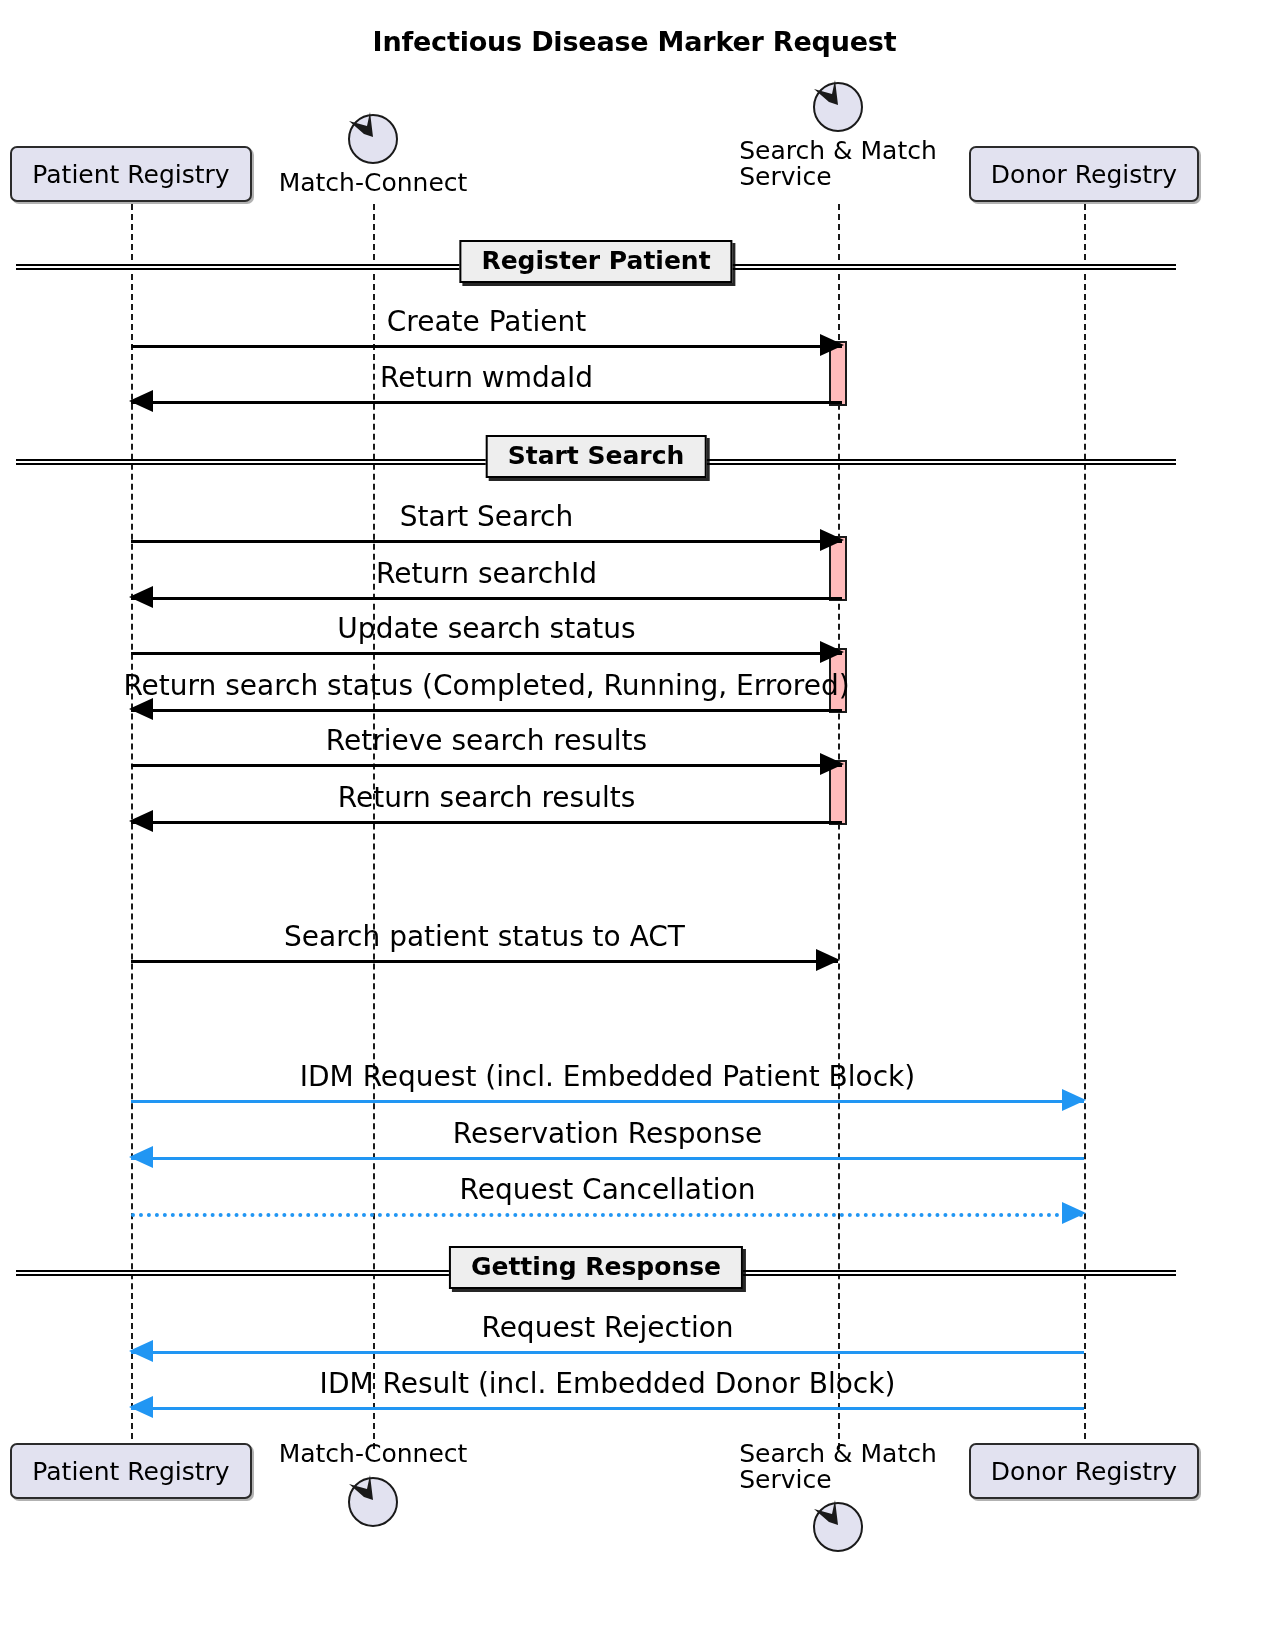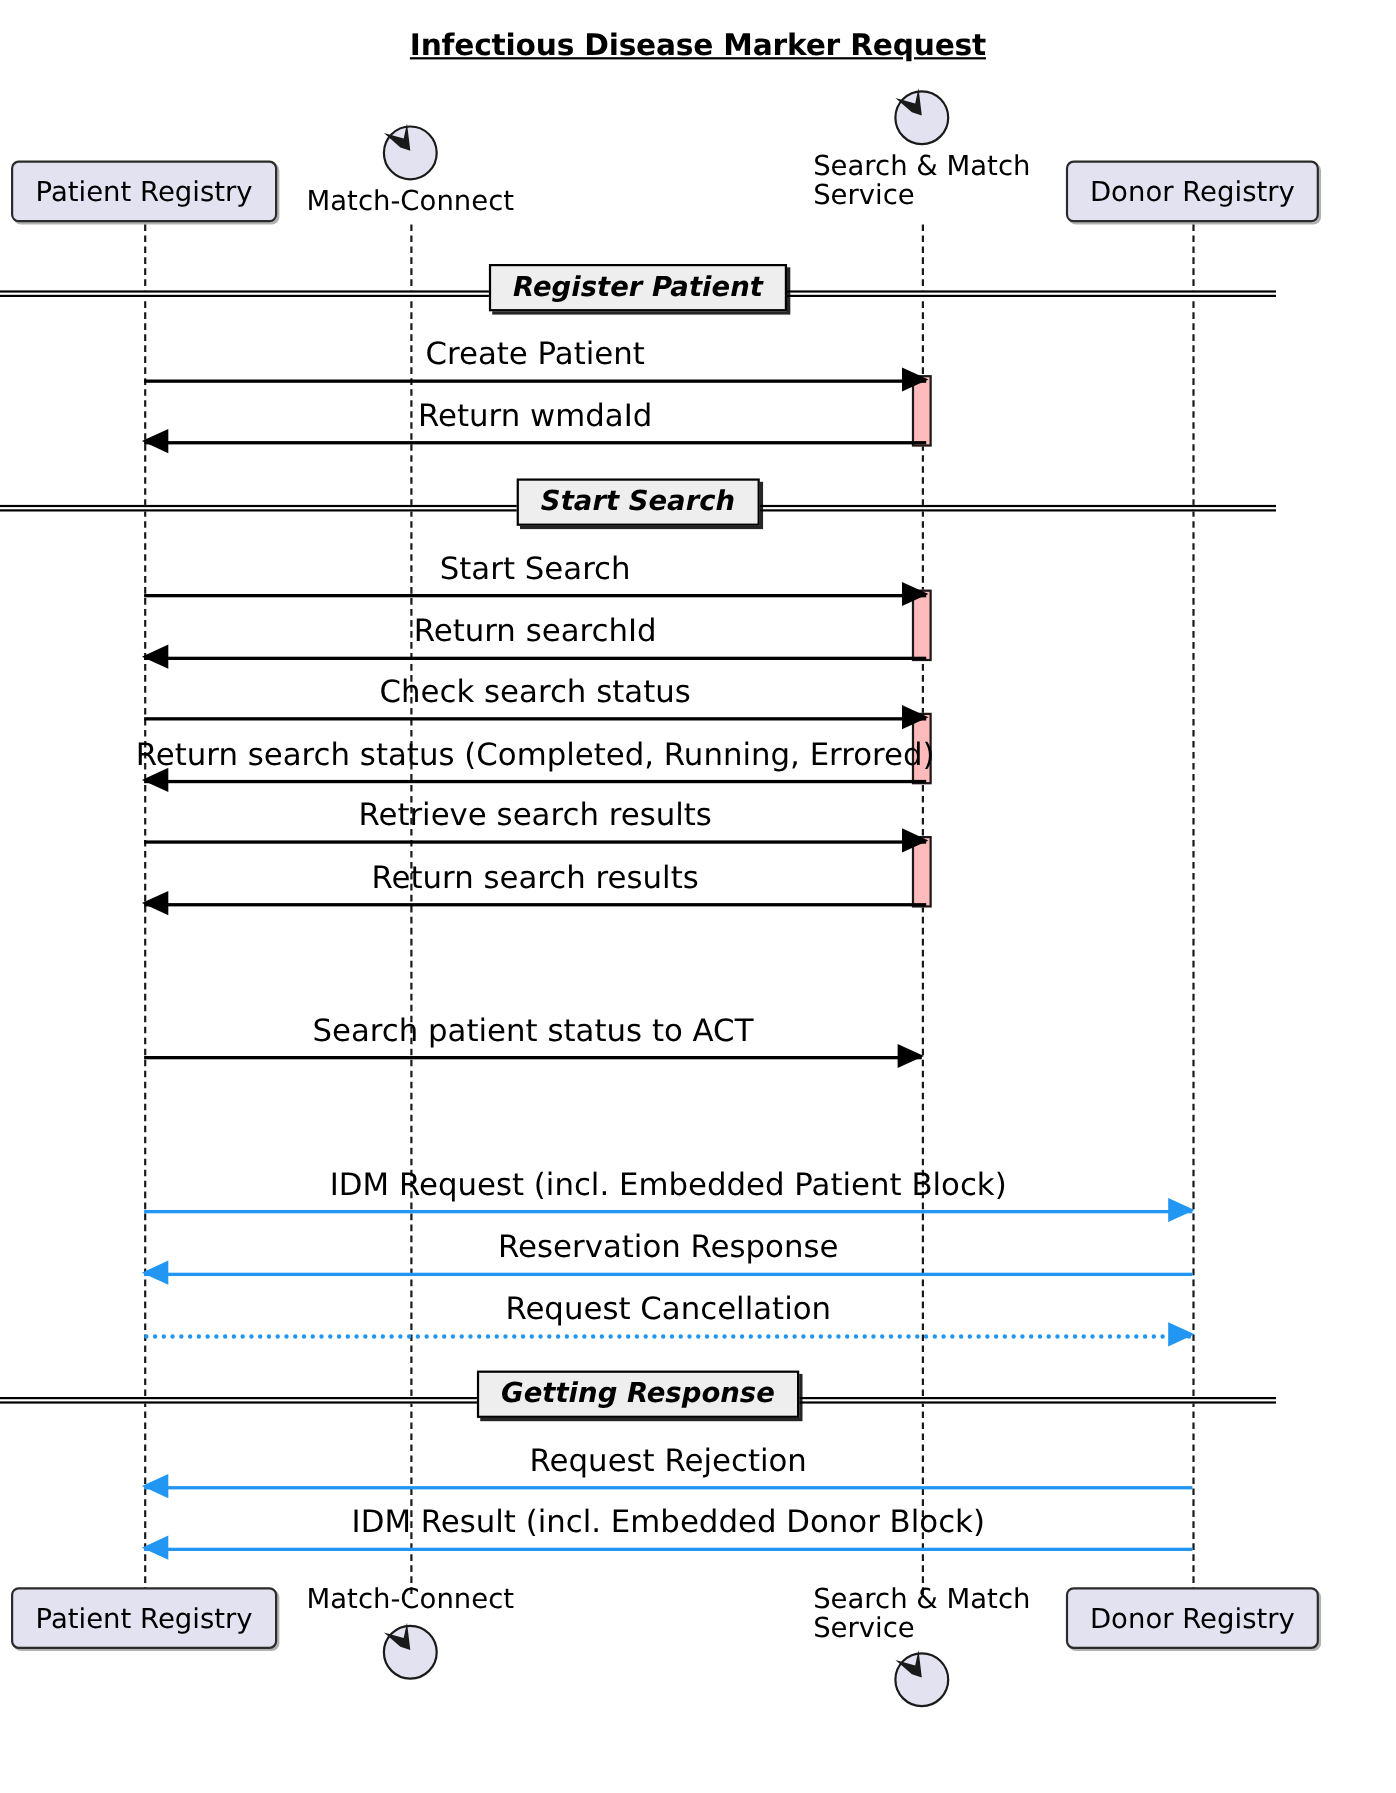--- a/index.html
+++ b/index.html
@@ -19,21 +19,20 @@
   }
   .diagram-title {
     position: absolute;
     left: 0; right: 0;
     top: 26px;
     text-align: center;
     font-size: 27px;
     font-weight: bold;
     color: #000000;
     letter-spacing: -0.2px;
-    text-decoration: underline;
   }
 
   
   .lifeline {
     position: absolute;
     width: 0;
     border-left: 2px dashed #1a1a1a;
   }
 
   
@@ -64,24 +63,23 @@
     font-size: 25px;
     color: #000;
     text-align: left;
     line-height: 1.02;
     white-space: pre-line;
   }
 
   
   .divider {
     position: absolute;
-    left: 0;
+    left: 16px;
     width: 1160px;
     height: 54px;
-    font-style: italic;
   }
   .divider .rule {
     position: absolute;
     left: 0; right: 0;
     top: 24px;
     height: 6px;
     border-top: 2px solid #000;
     border-bottom: 2px solid #000;
     background: #fff;
   }
@@ -238,21 +236,21 @@
   </div>
 
   <div class="message" style="left:131px; top:597px; width:711px;">
     <div class="msg-label">Return searchId</div>
     <div class="msg-line solid-black"></div>
     <div class="arrowhead left black"></div>
   </div>
 
   <div class="activation" style="left:829px; top:648px; height:65px;"></div>
   <div class="message" style="left:131px; top:652px; width:711px;">
-    <div class="msg-label">Check search status</div>
+    <div class="msg-label">Update search status</div>
     <div class="msg-line solid-black"></div>
     <div class="arrowhead right black"></div>
   </div>
 
   <div class="message" style="left:131px; top:709px; width:711px;">
     <div class="msg-label">Return search status (Completed, Running, Errored)</div>
     <div class="msg-line solid-black"></div>
     <div class="arrowhead left black"></div>
   </div>
 

